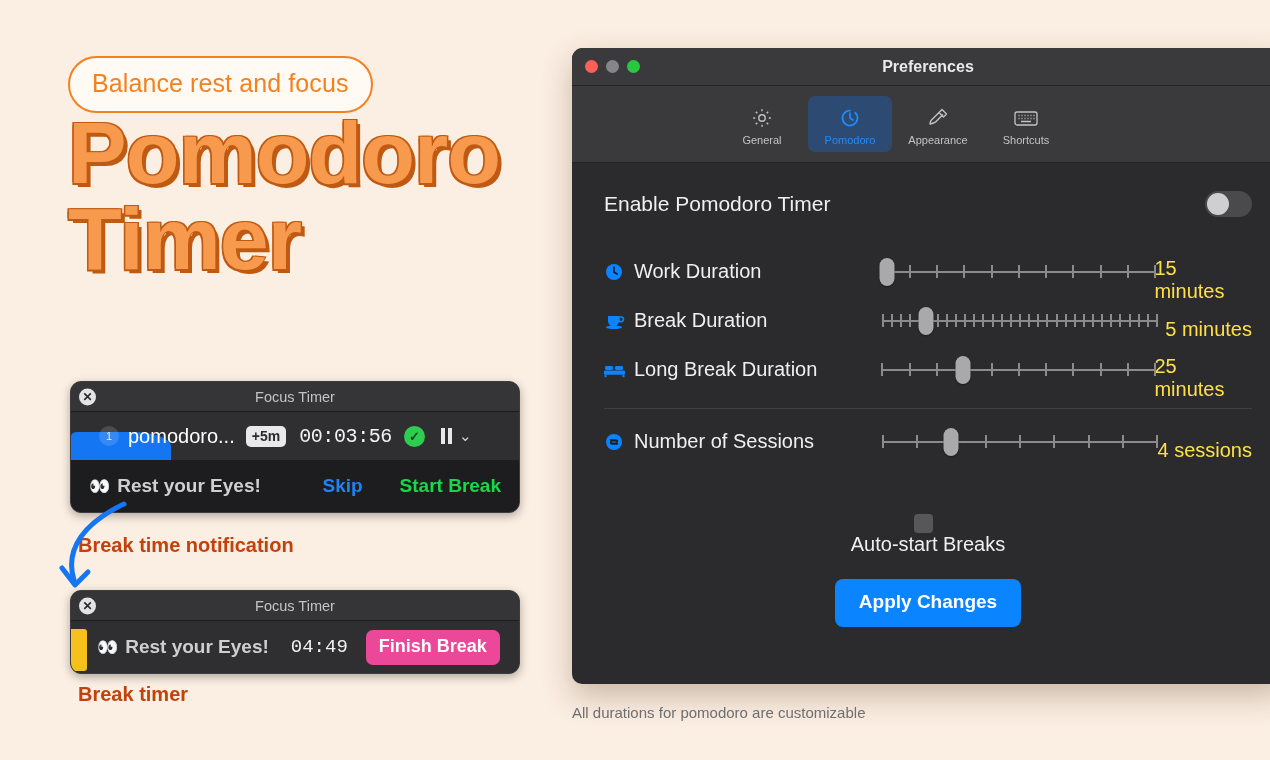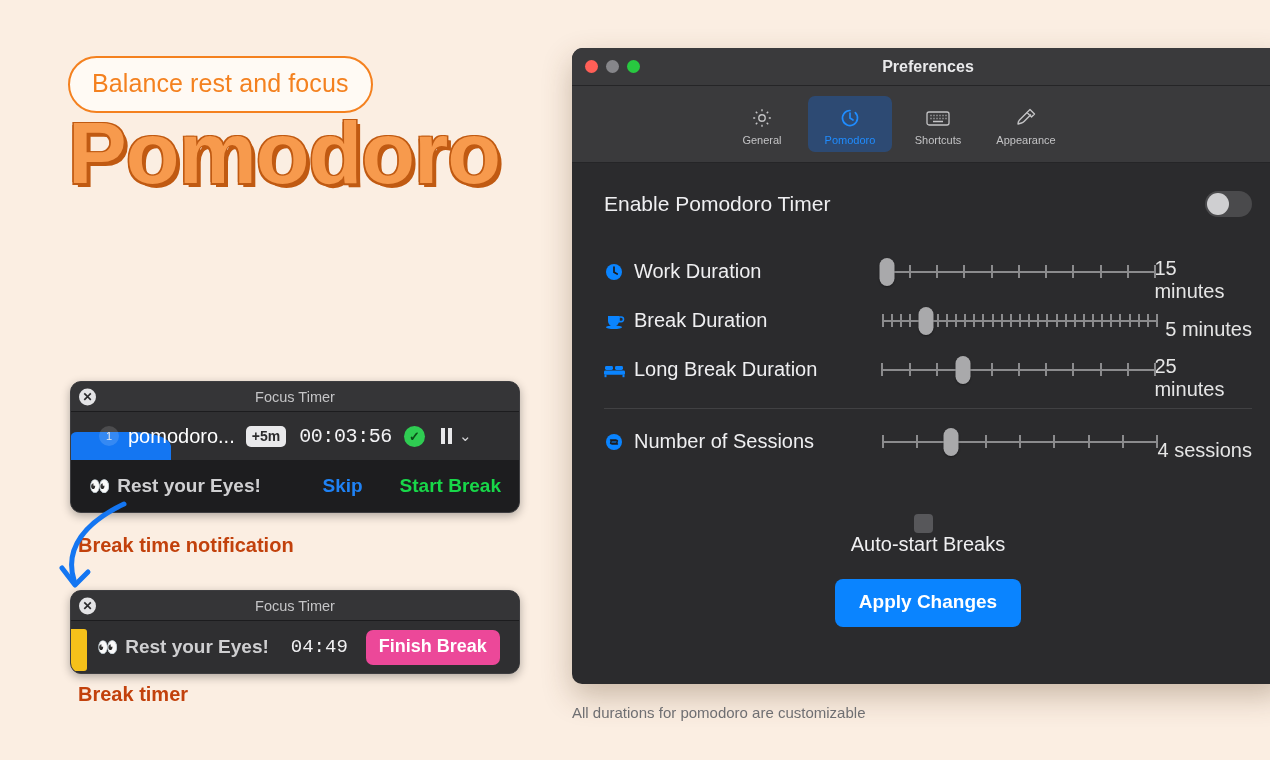--- a/index.html
+++ b/index.html
@@ -198,21 +198,21 @@
   .ticks { position: absolute; left: 0; right: 0; top: 6px; height: 14px; }
   .ticks i {
     position: absolute; top: 0; width: 2px; height: 13px; background: #8b8b8d;
   }
   .knobv {
     position: absolute; top: -1px; width: 15px; height: 28px;
     background: #a9a9ab; border-radius: 8px;
     transform: translateX(-50%);
     box-shadow: 0 1px 2px rgba(0,0,0,.4);
   }
-  .sval { color: #e5e5e5; font-size: 20px; margin-left: auto; margin-top: 17px; }
+  .sval { color: #fde047; font-size: 20px; margin-left: auto; margin-top: 17px; }
 
   .divider { height: 1px; background: #414143; margin: 14px 0 8px 0; }
 
   .check-row {
     display: flex; align-items: center; justify-content: center;
     margin-top: 48px;
     flex-direction: column;
   }
   .chkbox {
     width: 19px; height: 19px; border-radius: 4px;
@@ -234,20 +234,21 @@
 <body>
 
 <div class="stage">
 
   <div class="pill">
     <span>Balance rest and focus</span>
   </div>
 
   <div class="hero">
     <span class="hero-line">Pomodoro</span>
+    <span class="hero-line">Timer</span>
   </div>
 
   <div class="notif" id="notif-one">
     <div class="notif-title">
       <div class="notif-close">✕</div>
       <span>Focus Timer</span>
     </div>
     <div class="notif-row">
       <div class="progress-wave"></div>
       <div class="badge-num">1</div>
@@ -314,35 +315,35 @@
         <div class="tab-ico">
           <svg width="24" height="24" viewBox="0 0 24 24" fill="none" stroke="#1f8cff" stroke-width="1.7" stroke-linecap="round">
             <path d="M12 4.5a7.5 7.5 0 1 0 5.3 2.2"></path>
             <path d="M12 7v5l3 2"></path>
           </svg>
         </div>
         <div class="tab-lbl">Pomodoro</div>
       </div>
       <div class="tab">
         <div class="tab-ico">
+          <svg width="24" height="24" viewBox="0 0 24 24" fill="none" stroke="#c3c3c5" stroke-width="1.4" stroke-linejoin="round">
+            <path d="M16 3.5l4.5 4.5-3 3-4.5-4.5z"></path>
+            <path d="M13 6.5L5.5 14c-1 1-1.5 2.5-1.5 4l3.5-1c1.2-.3 2-.9 2.8-1.7L17 8.5"></path>
+          </svg>
+        </div>
+        <div class="tab-lbl">Appearance</div>
+      </div>
+      <div class="tab">
+        <div class="tab-ico">
           <svg width="26" height="20" viewBox="0 0 26 20" fill="none" stroke="#c3c3c5" stroke-width="1.3">
             <rect x="2" y="4" width="22" height="13" rx="2"></rect>
             <path d="M5.5 7.5h1M8.5 7.5h1M11.5 7.5h1M14.5 7.5h1M17.5 7.5h1M20.5 7.5h1M5.5 10.5h1M8.5 10.5h1M11.5 10.5h1M14.5 10.5h1M17.5 10.5h1M20.5 10.5h1M8 13.5h10"></path>
           </svg>
         </div>
         <div class="tab-lbl">Shortcuts</div>
-      </div>
-      <div class="tab">
-        <div class="tab-ico">
-          <svg width="24" height="24" viewBox="0 0 24 24" fill="none" stroke="#c3c3c5" stroke-width="1.4" stroke-linejoin="round">
-            <path d="M16 3.5l4.5 4.5-3 3-4.5-4.5z"></path>
-            <path d="M13 6.5L5.5 14c-1 1-1.5 2.5-1.5 4l3.5-1c1.2-.3 2-.9 2.8-1.7L17 8.5"></path>
-          </svg>
-        </div>
-        <div class="tab-lbl">Appearance</div>
       </div>
     </div>
 
     <div class="win-body">
       <div class="row-enable">
         <div class="lbl">Enable Pomodoro Timer</div>
         <div class="toggle">
           <div class="knob"></div>
         </div>
       </div>

